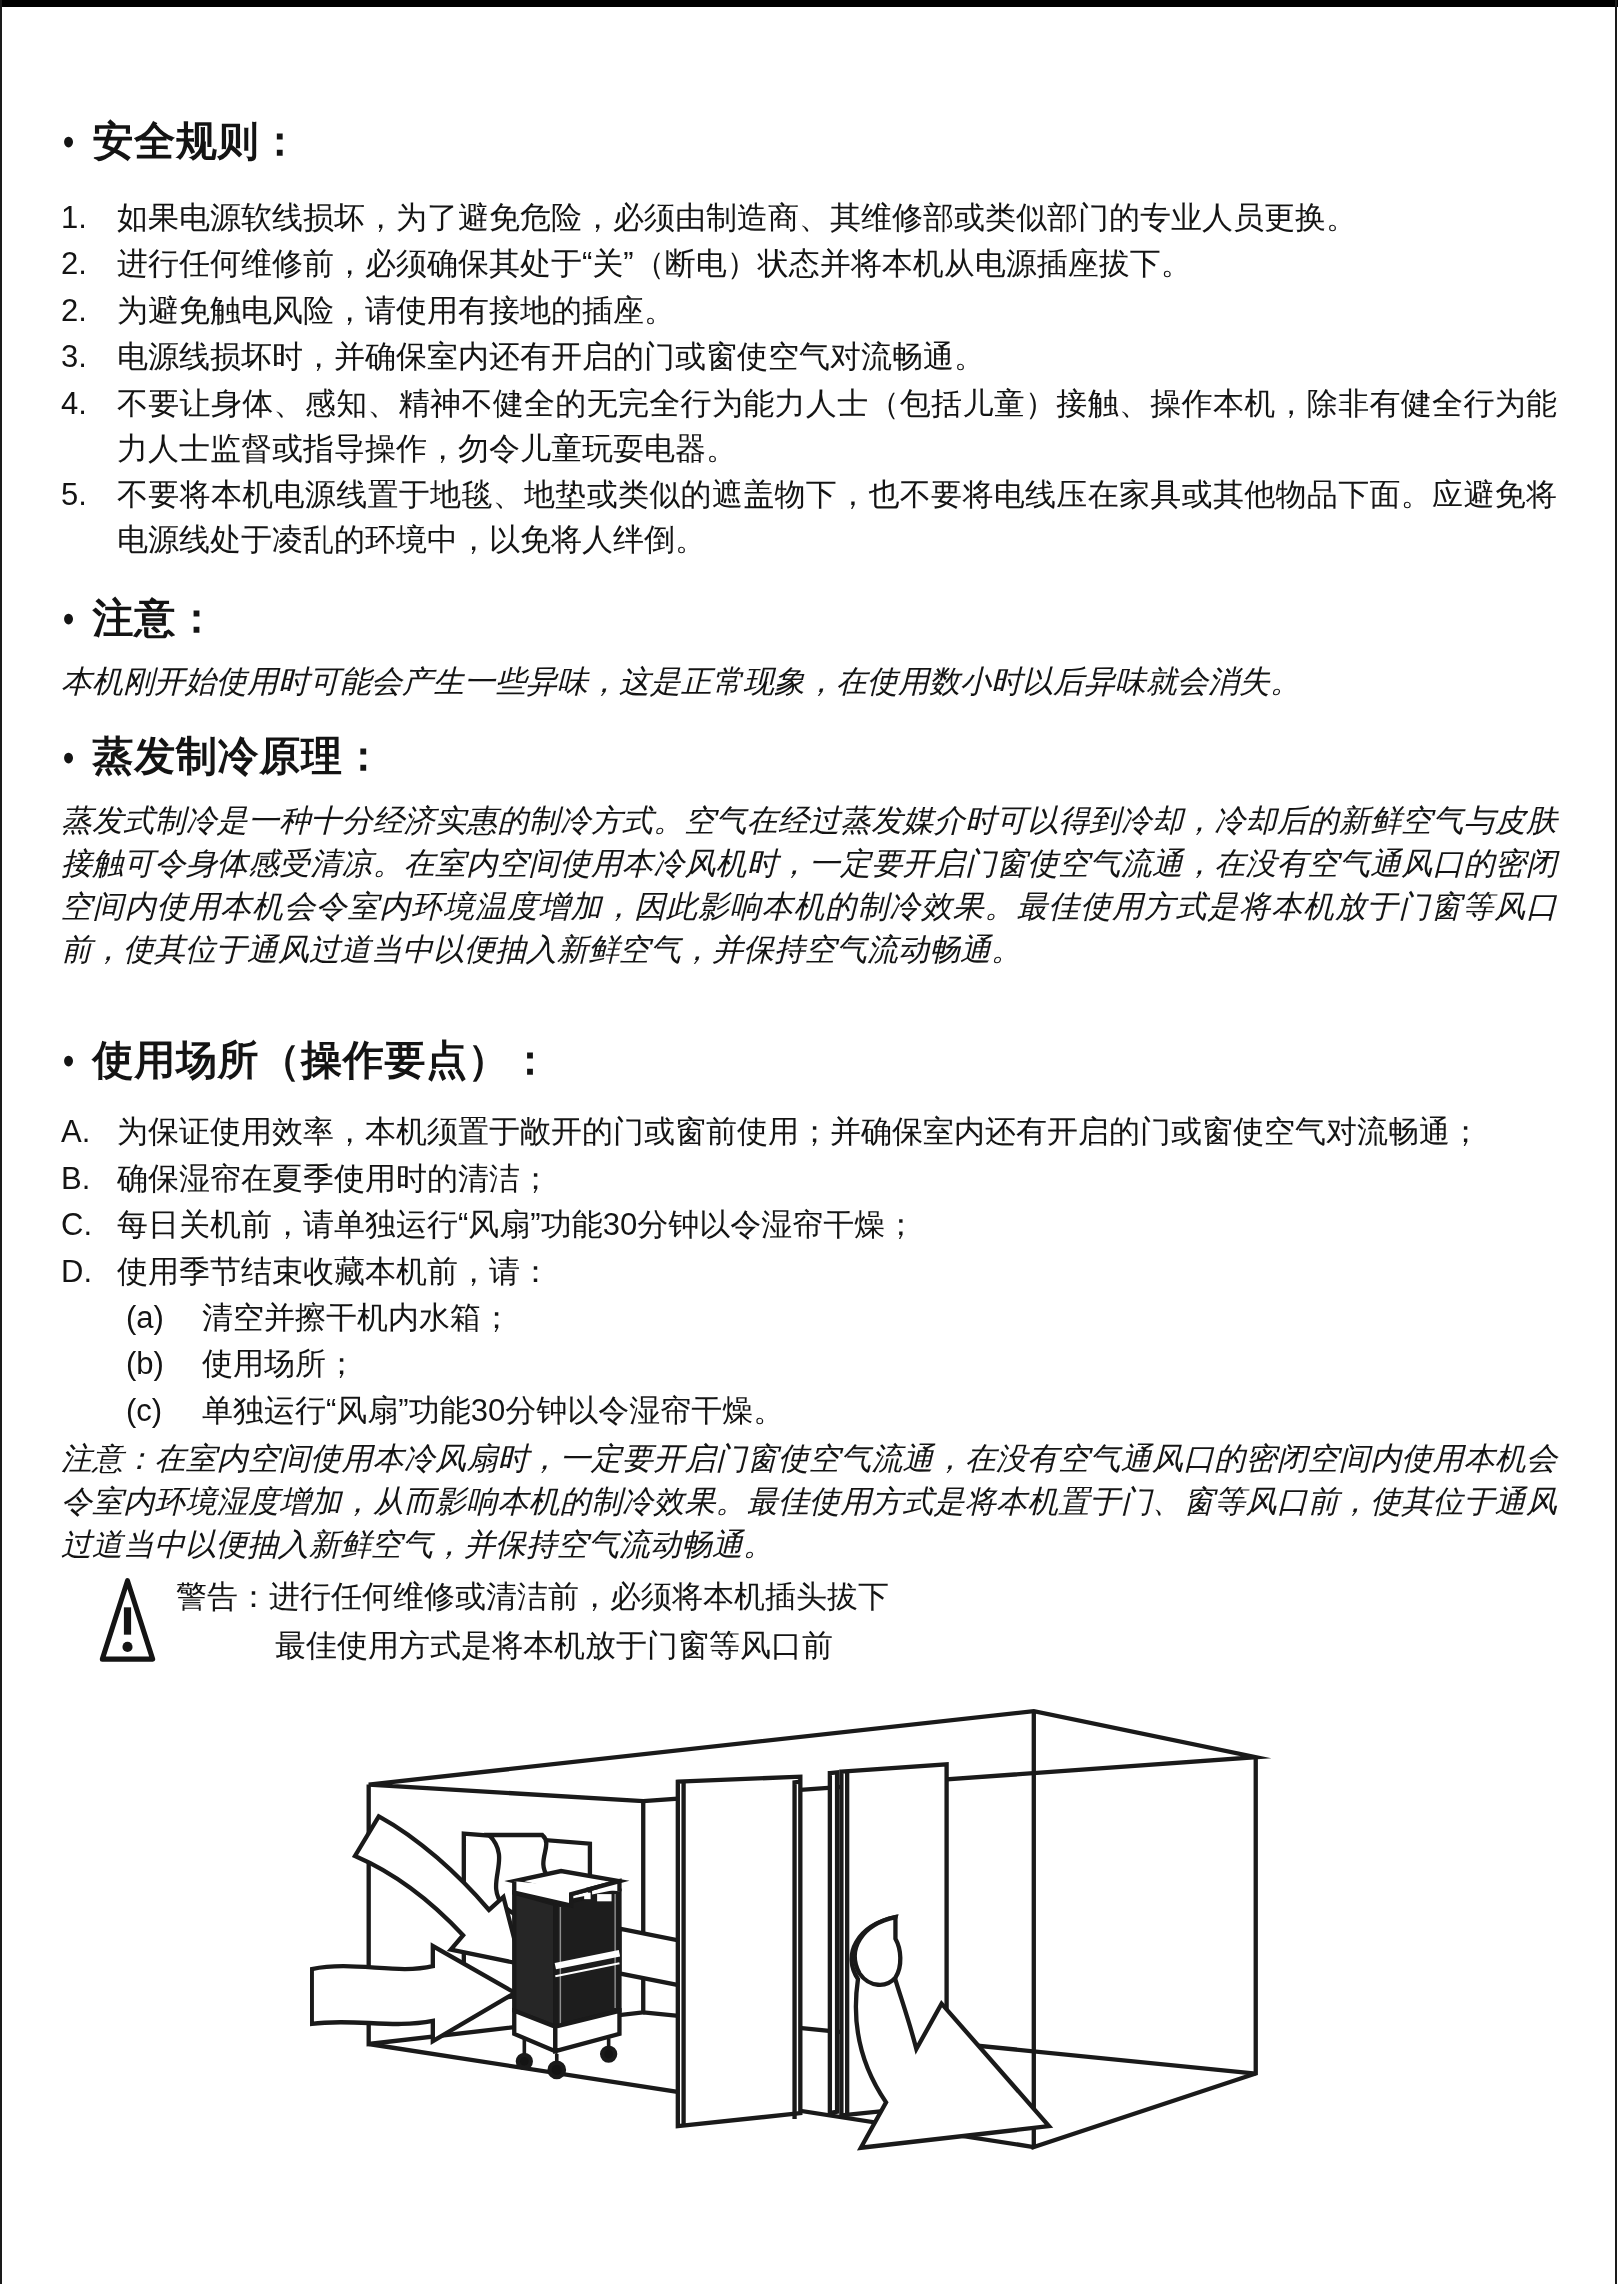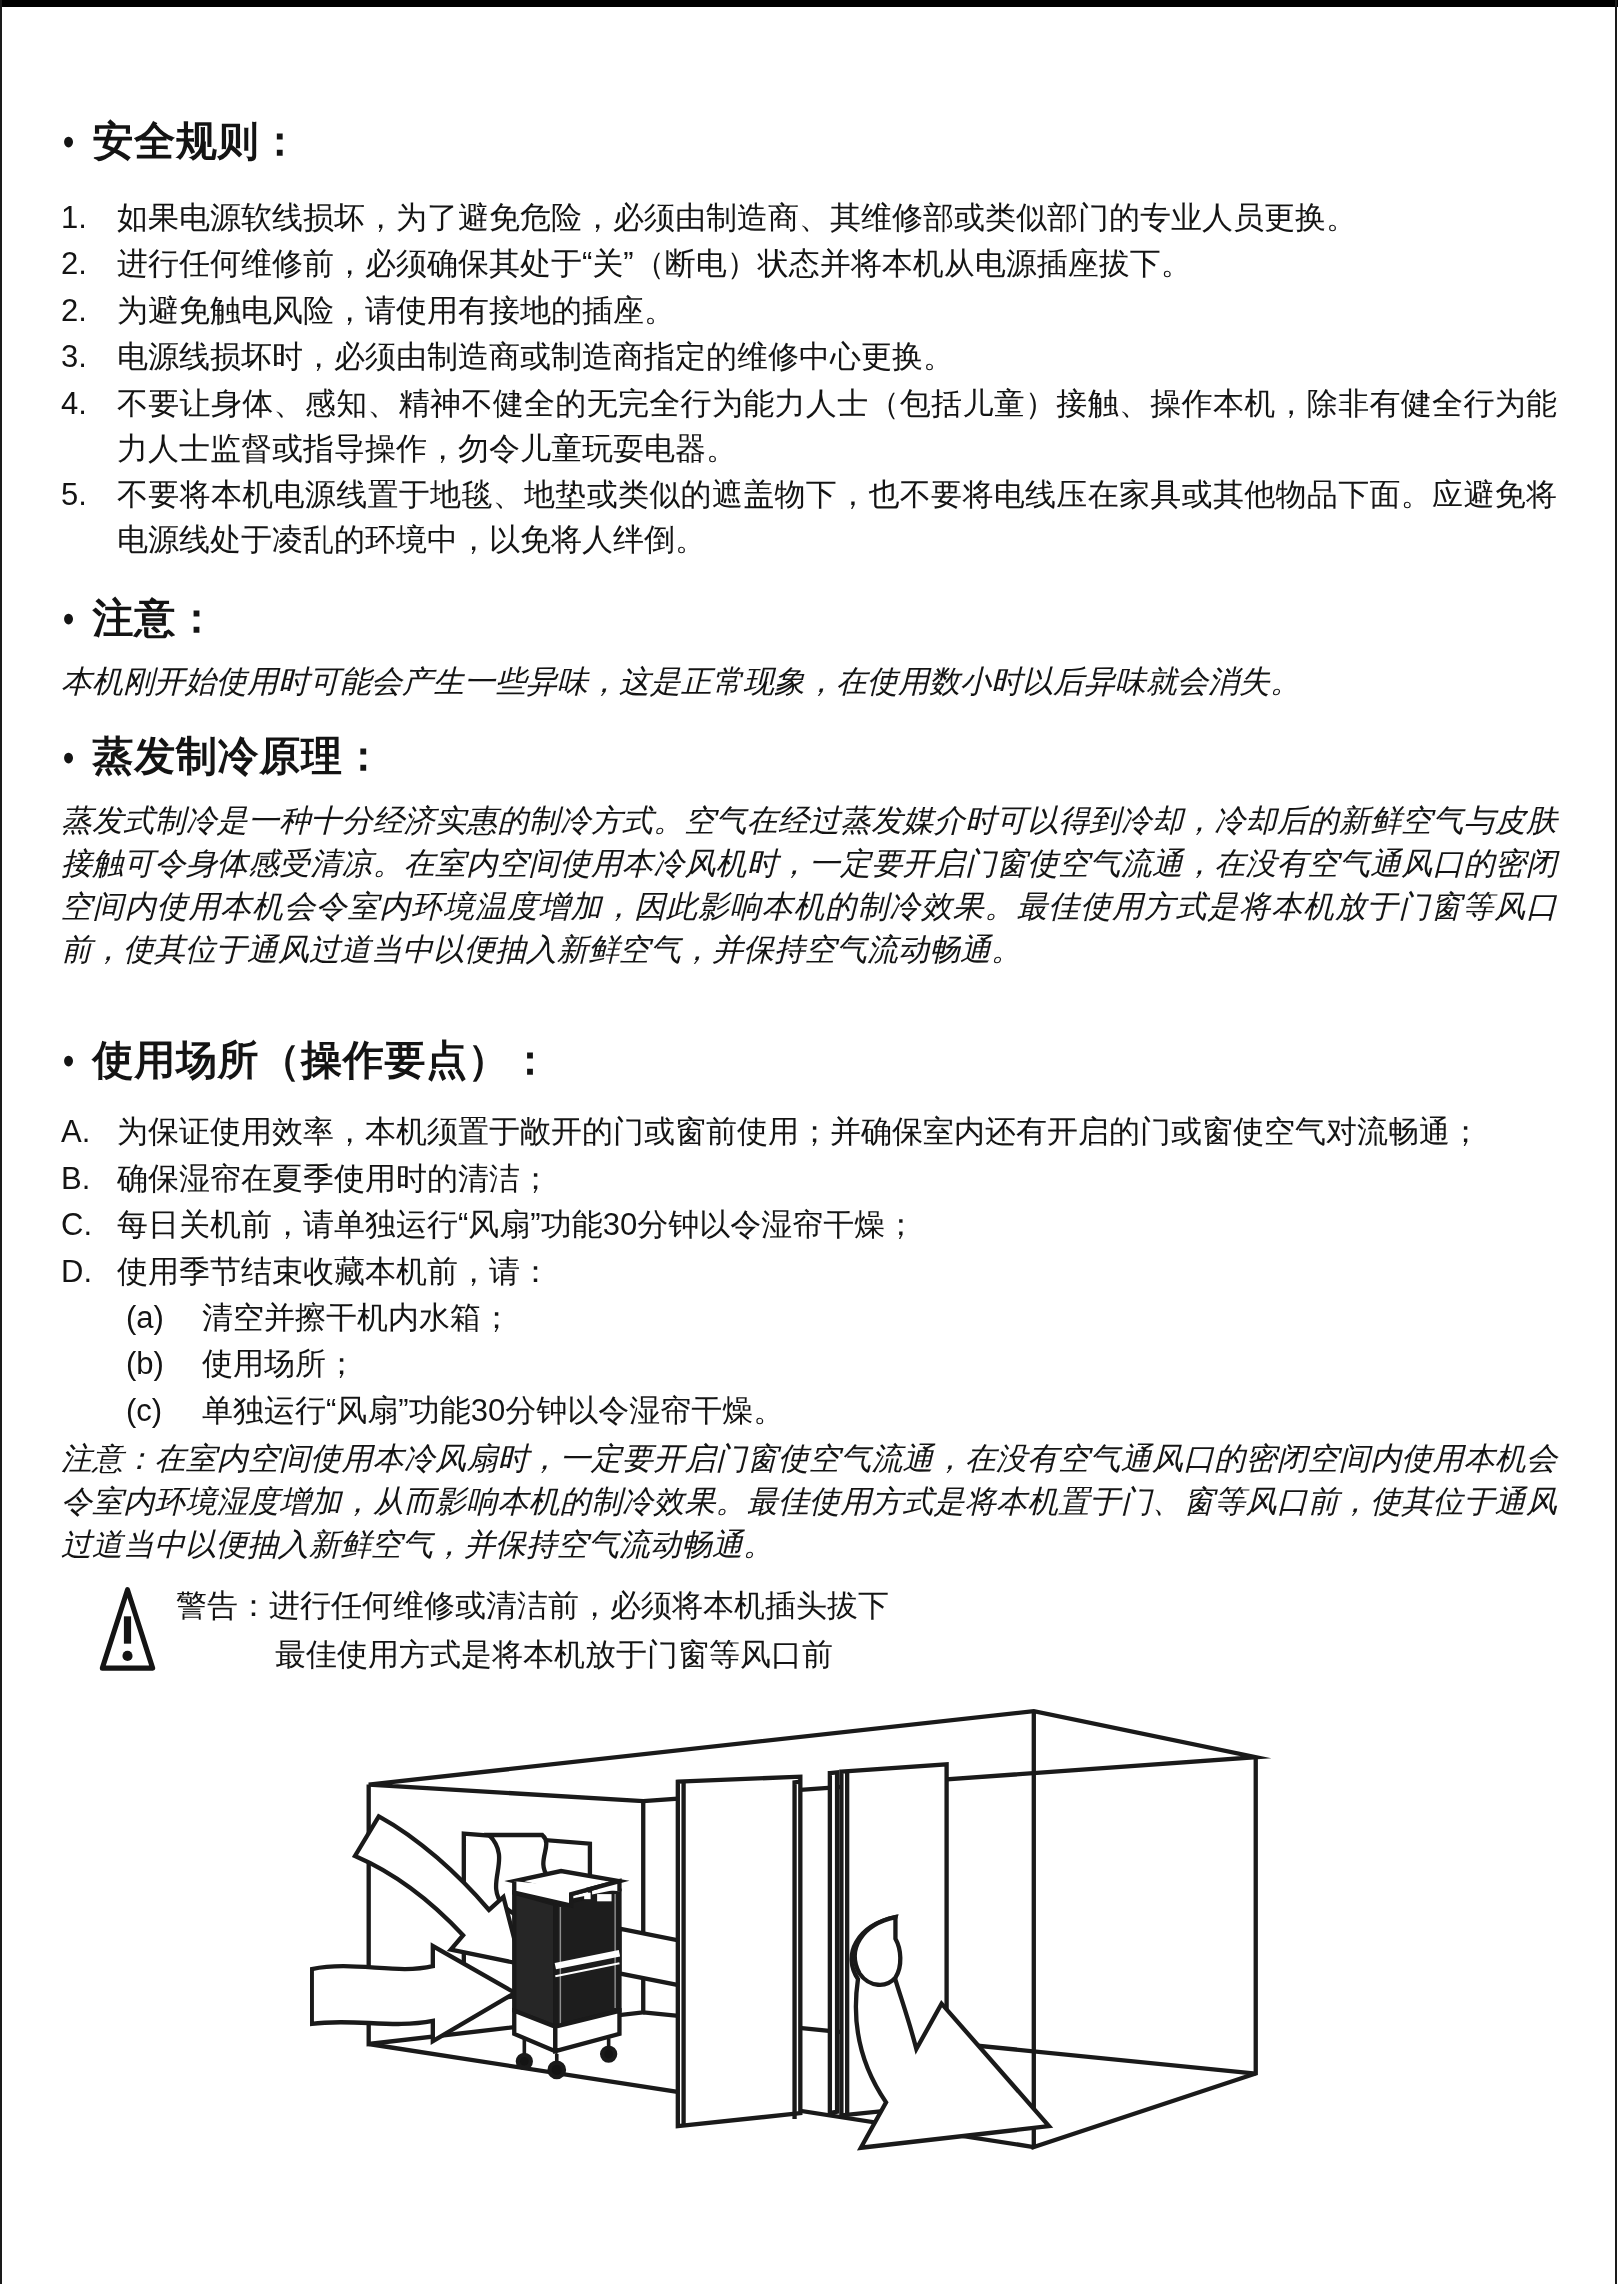--- a/index.html
+++ b/index.html
@@ -45,21 +45,21 @@
   .sec-safety-items{margin-top:26px;}
   .sec-notice-heading{margin-top:29px;}
   .sec-notice-para{margin-top:14.4px;}
   .sec-principle-heading{margin-top:26px;}
   .sec-principle-para{margin-top:14.4px;}
   .sec-usage-heading{margin-top:62px;}
   .sec-usage-items{margin-top:21.6px;}
   .sec-usage-note{margin-top:4.3px;}
 
   .warning{
-    margin-top:17px;
+    margin-top:8px;
     display:flex;align-items:flex-start;
   }
   .warning .tri{flex:0 0 auto;margin-left:37px;margin-top:2.9px;}
   .warning .wtext{margin-left:19px;font-size:31px;line-height:45px;font-weight:500;}
   .warning .wline2{padding-left:99px;margin-top:4.3px;}
 
   .illustration{
     position:absolute;left:310px;top:1701px;width:1168px;height:490px;
   }
   .illustration svg{display:block;width:100%;height:100%;}
@@ -86,21 +86,21 @@
       <div class="item">
         <span class="num">2.</span>
         <span>进行任何维修前，必须确保其处于“关”（断电）状态并将本机从电源插座拔下。</span>
       </div>
       <div class="item">
         <span class="num">2.</span>
         <span>为避免触电风险，请使用有接地的插座。</span>
       </div>
       <div class="item">
         <span class="num">3.</span>
-        <span>电源线损坏时，必须由制造商或制造商指定的维修中心更换。</span>
+        <span>电源线损坏时，并确保室内还有开启的门或窗使空气对流畅通。</span>
       </div>
       <div class="item">
         <span class="num">4.</span>
         <span>不要让身体、感知、精神不健全的无完全行为能力人士（包括儿童）接触、操作本机，除非有健全行为能力人士监督或指导操作，勿令儿童玩耍电器。</span>
       </div>
       <div class="item">
         <span class="num">5.</span>
         <span>不要将本机电源线置于地毯、地垫或类似的遮盖物下，也不要将电线压在家具或其他物品下面。应避免将电源线处于凌乱的环境中，以免将人绊倒。</span>
       </div>
     </div>

